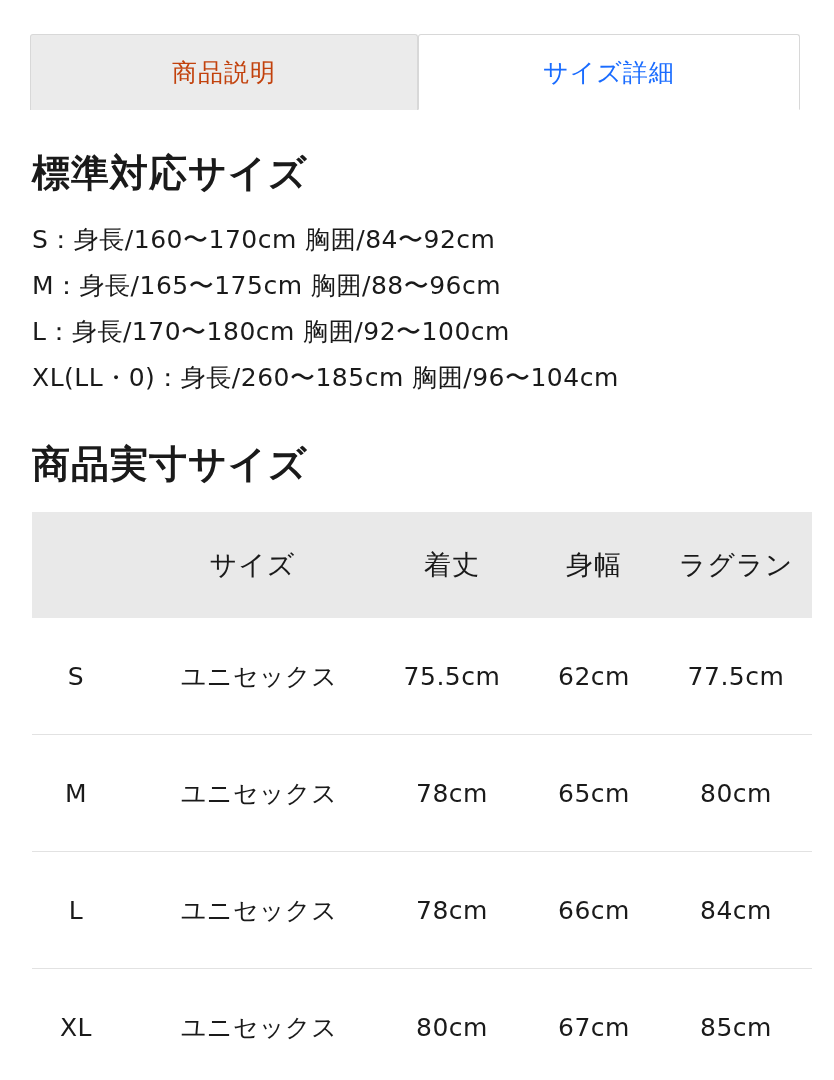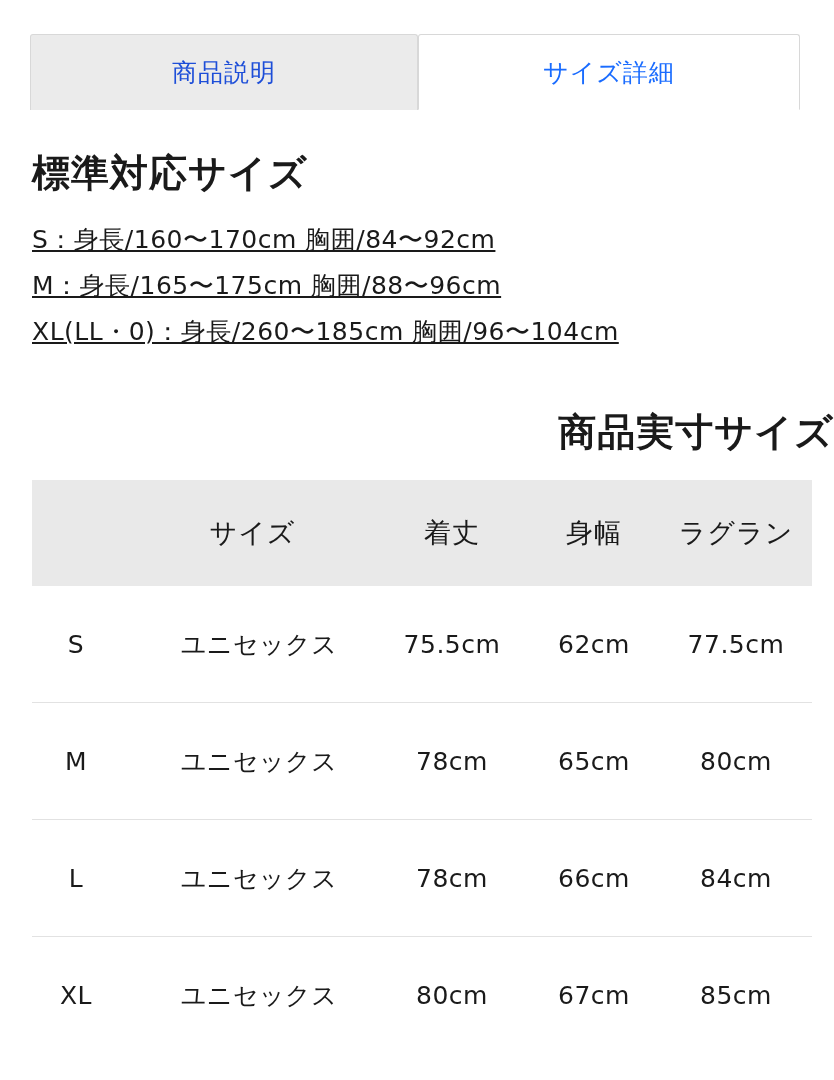--- a/index.html
+++ b/index.html
@@ -35,21 +35,21 @@
     line-height: 76px;
     text-align: center;
     font-size: 25px;
     letter-spacing: 1px;
     box-sizing: border-box;
     cursor: pointer;
   }
   .tab-inactive {
     width: 388px;
     background: #ebebeb;
-    color: #1d4ed8;
+    color: #c2410c;
     border: 1px solid #d8d8d8;
     border-bottom: none;
     border-top-left-radius: 3px;
     border-top-right-radius: 3px;
   }
   .tab-active {
     width: 382px;
     background: #ffffff;
     color: #1a6cff;
     border: 1px solid #d8d8d8;
@@ -63,27 +63,25 @@
   }
 
   
   .section-title {
     font-size: 38px;
     font-weight: bold;
     margin: 38px 0 18px 32px;
     letter-spacing: 1px;
   }
   .section-title.second {
-    margin-top: 52px;
-    text-align: right;
+    margin-top: 38px;
   }
 
   .spec-list {
     margin: 0 12px 0 32px;
-    text-decoration: underline;
   }
   .spec-line {
     font-size: 25px;
     line-height: 46px;
     letter-spacing: 0.5px;
     white-space: nowrap;
   }
 
   
   .meas-table {
@@ -129,20 +127,21 @@
   <div class="tabs">
     <div class="tab tab-inactive">商品説明</div>
     <div class="tab tab-active">サイズ詳細</div>
   </div>
 
   <div class="section-title">標準対応サイズ</div>
 
   <div class="spec-list">
     <div class="spec-line">S：身長/160〜170cm 胸囲/84〜92cm</div>
     <div class="spec-line">M：身長/165〜175cm 胸囲/88〜96cm</div>
+    <div class="spec-line">L：身長/170〜180cm 胸囲/92〜100cm</div>
     <div class="spec-line">XL(LL・0)：身長/260〜185cm 胸囲/96〜104cm</div>
   </div>
 
   <div class="section-title second">商品実寸サイズ</div>
 
   <table class="meas-table">
     <thead>
       <tr>
         <th class="col-size"></th>
         <th class="col-fit">サイズ</th>

